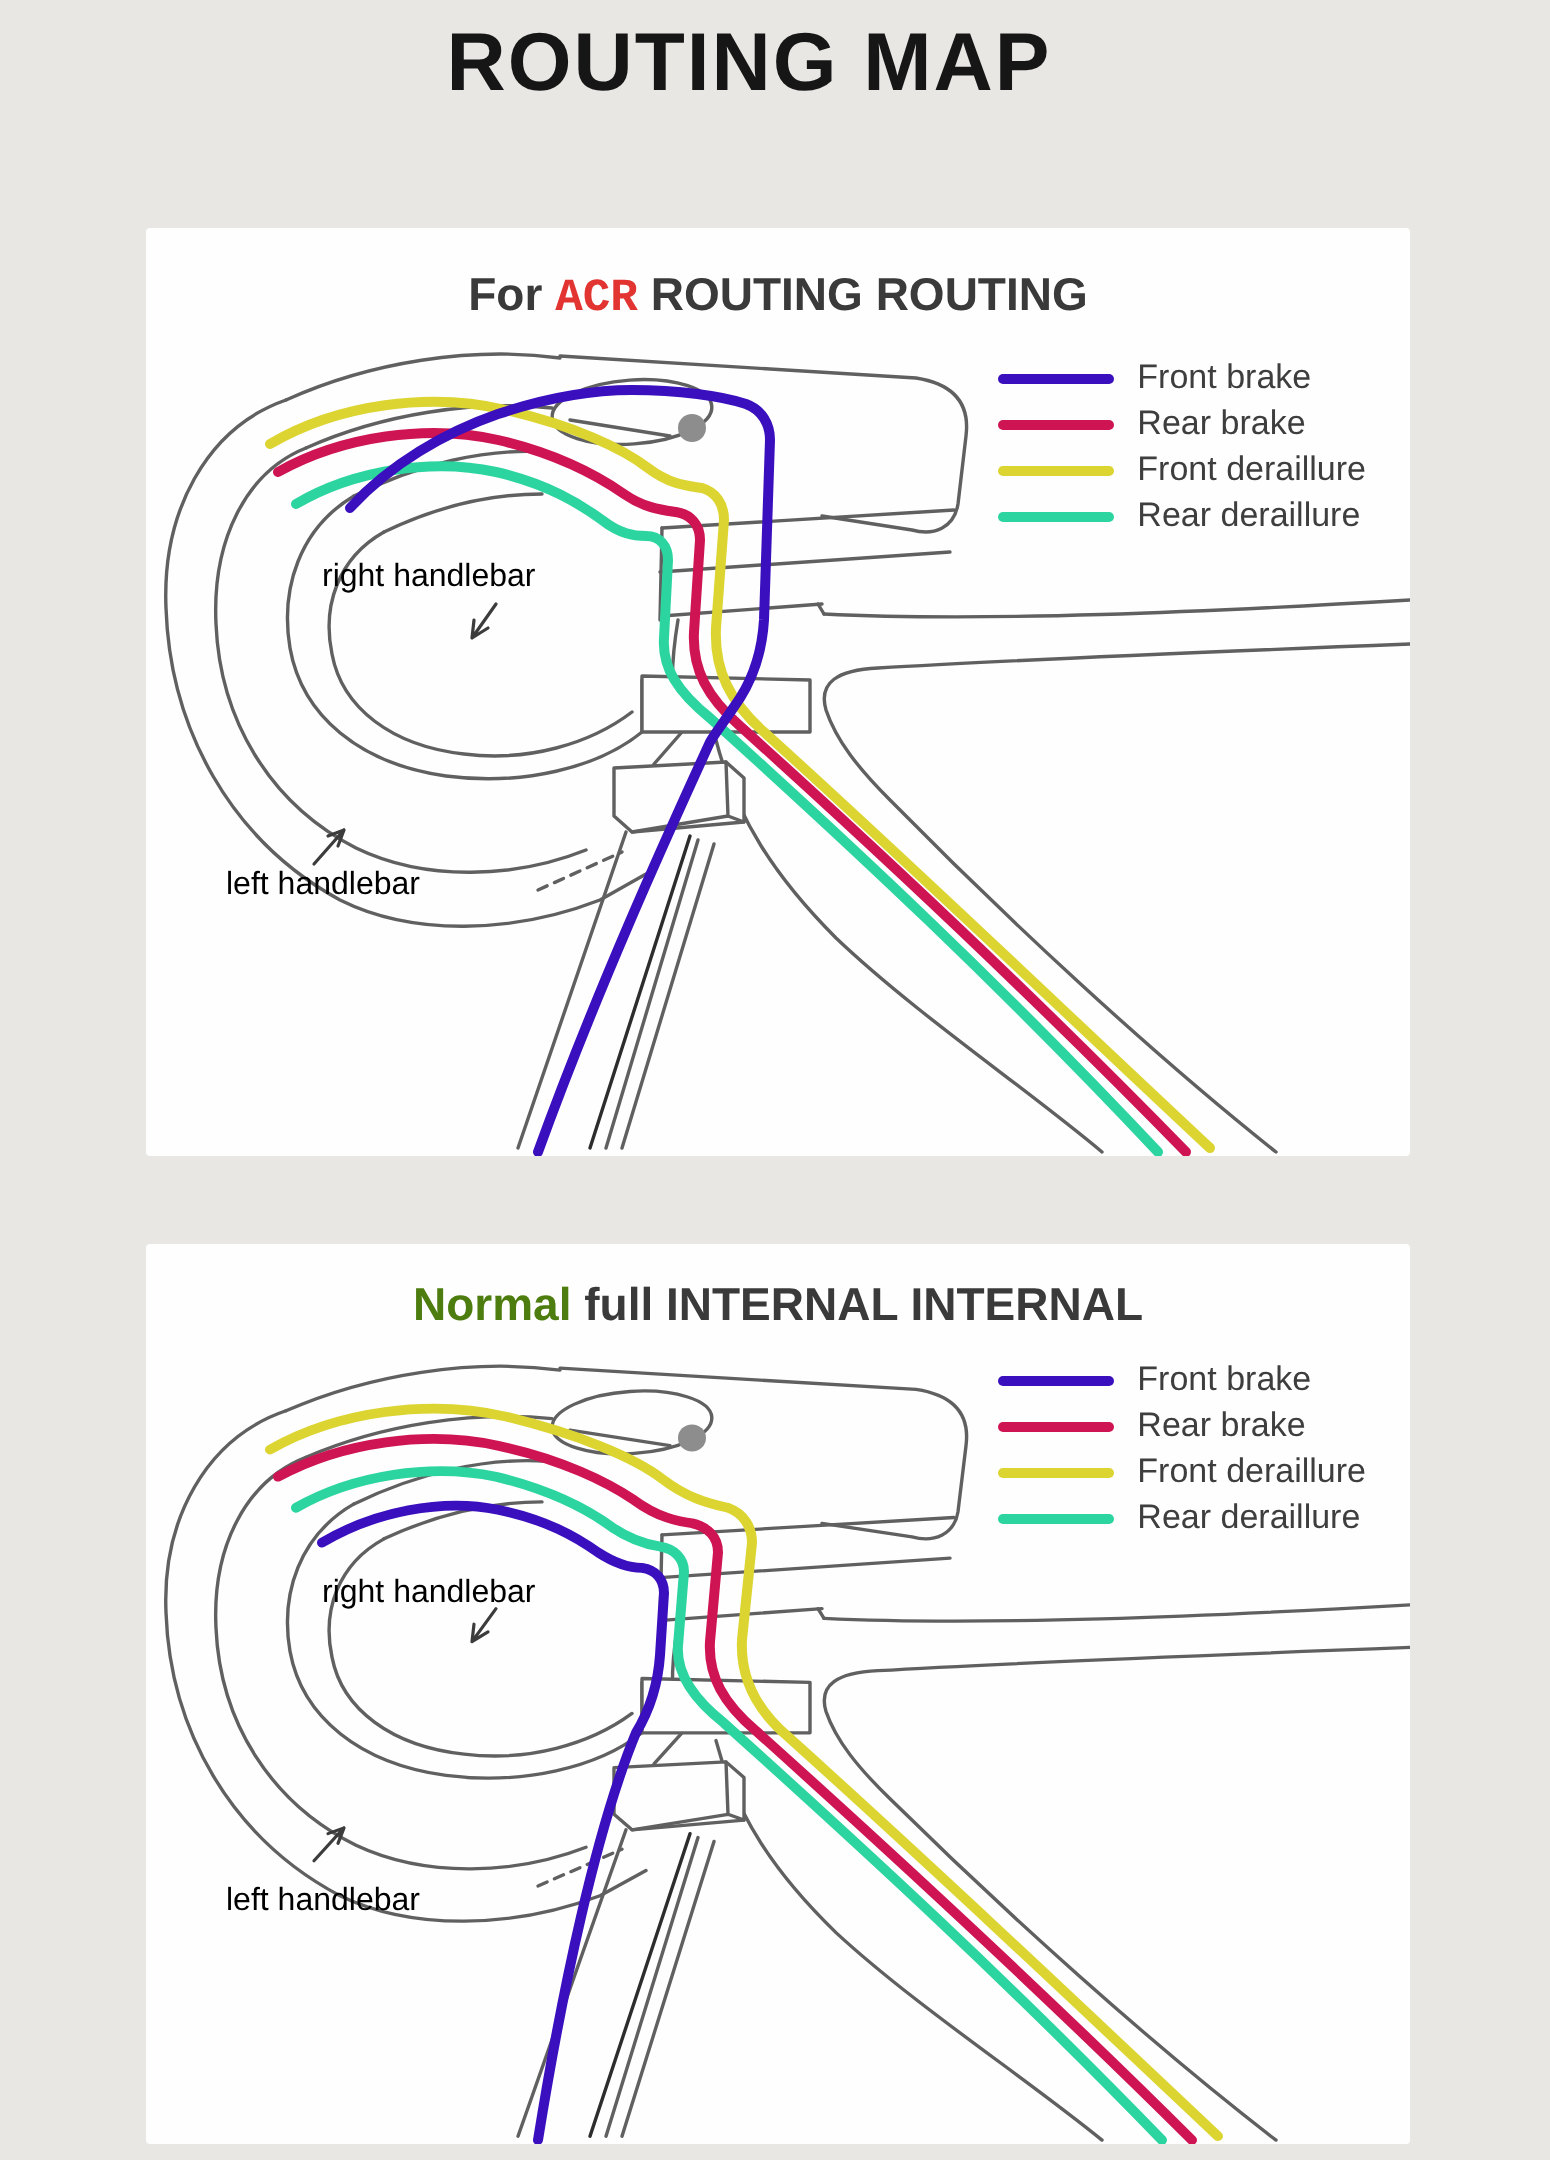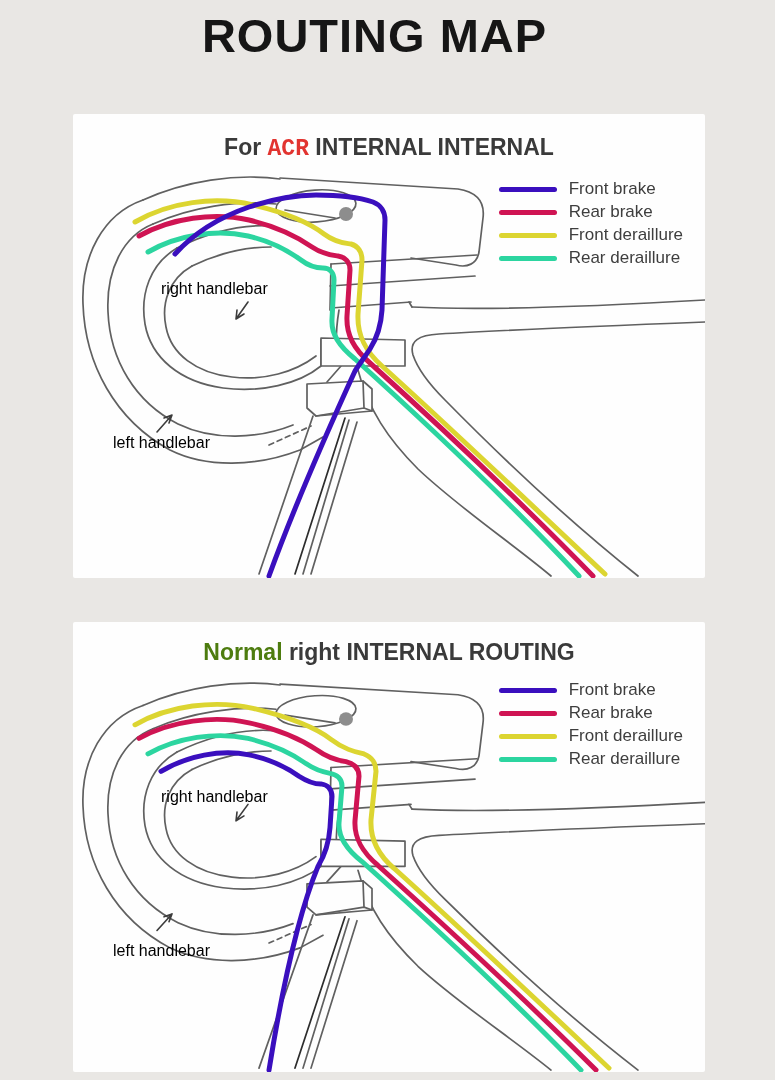--- a/index.html
+++ b/index.html
@@ -1,19 +1,19 @@
 <!DOCTYPE html>
 <html><head>
 <meta charset="utf-8">
 <style>
   html,body{margin:0;padding:0;}
   body{font-family:"Liberation Sans","DejaVu Sans",sans-serif;}
   .stage{position:relative;width:775px;height:1080px;background:#e9e7e4;overflow:hidden;}
   .main-title{position:absolute;top:8px;left:0;width:749px;text-align:center;
-    font-size:47px;font-weight:800;letter-spacing:1px;color:#161616;}
+    font-size:41px;font-weight:800;letter-spacing:1px;color:#161616;}
   .panel{position:absolute;left:73px;width:632px;background:#fefefe;border-radius:2px;}
   .panel-1{top:114px;height:464px;}
   .panel-2{top:622px;height:450px;}
   .panel-title{position:absolute;top:0;left:0;width:100%;text-align:center;
     font-size:23px;font-weight:600;color:#3a3a3a;}
   .panel-1 .panel-title{top:20px;}
   .panel-2 .panel-title{top:17px;}
   .panel-title .red{font-weight:600;}
   .legend{position:absolute;right:22px;}
   .panel-1 .legend{top:66px;}
@@ -95,21 +95,21 @@
       <use href="#bike-frame"></use>
       <g fill="none" stroke-width="5" stroke-linecap="round">
         <path d="M 75,138 C 104,121 143,115 175,122 C 201,128 217,138 228,146 C 237,153 244,154 250,154 C 257,154 261,159 261,166 L 259,205 C 258,220 266,232 282,245 C 353,309 428,379 506,462" stroke="#2cd5a0"></path>
         <path d="M 66,122 C 98,104 141,98 176,106 C 206,113 226,124 239,133 C 249,140 258,141 265,142 C 272,143 277,148 277,156 L 274,202 C 273,221 281,235 297,249 C 368,313 443,383 520,462" stroke="#cf1453"></path>
         <path d="M 62,108 C 96,88 142,82 180,91 C 214,99 238,110 251,120 C 263,129 272,129 278,130 C 285,132 289,138 289,146 L 285,200 C 284,221 292,237 309,252 C 380,316 455,388 532,460" stroke="#dcd531"></path>
         <path d="M 102,140 C 122,118 150,102 176,93 C 200,85 222,81 243,81 C 266,81 288,84 300,88 C 308,91 312,98 312,106 L 309,196 C 308,212 304,224 297,235 C 289,247 285,252 282,257 C 260,305 225,382 196,462" stroke="#3a0fbe"></path>
       </g>
       <use href="#annot-arrows"></use>
     </svg>
     <div class="panel-title">
-      <span>For </span><span class="red" style="color: rgb(226, 52, 48); font-family: Liberation Mono, monospace;">ACR</span><span> INTERNAL INTERNAL</span>
+      <span>For </span><span class="red" style="color: rgb(226, 52, 48); font-family: Liberation Mono, monospace;">ACR</span><span> ROUTING ROUTING</span>
     </div>
     <div class="legend">
       <div class="legend-row">
         <div class="legend-swatch" style="background-color: rgb(58, 15, 190);"></div>
         <div class="legend-label">Front brake</div>
       </div>
       <div class="legend-row">
         <div class="legend-swatch" style="background-color: rgb(207, 20, 83);"></div>
         <div class="legend-label">Rear brake</div>
       </div>
@@ -131,21 +131,21 @@
       <use href="#bike-frame"></use>
       <g fill="none" stroke-width="5" stroke-linecap="round">
         <path d="M 88,154 C 114,138 148,131 176,137 C 200,142 215,151 226,159 C 235,165 242,167 248,167 C 255,168 259,173 259,180 L 257,212 C 256,227 252,240 245,252 C 225,302 208,385 196,462" stroke="#3a0fbe"></path>
         <path d="M 75,136 C 104,119 143,113 175,120 C 203,127 221,137 233,146 C 243,153 251,155 257,156 C 264,157 269,162 269,169 L 266,207 C 265,221 273,234 289,247 C 358,311 432,381 508,462" stroke="#2cd5a0"></path>
         <path d="M 66,120 C 98,102 141,96 176,104 C 208,111 231,123 244,132 C 256,141 266,143 273,144 C 281,146 286,151 286,159 L 282,205 C 281,223 289,237 305,251 C 374,315 448,385 523,462" stroke="#cf1453"></path>
         <path d="M 62,106 C 96,86 142,80 180,89 C 216,98 244,110 258,121 C 272,132 283,134 291,136 C 299,139 303,146 303,154 L 298,204 C 297,224 305,240 321,254 C 390,318 462,388 536,460" stroke="#dcd531"></path>
       </g>
       <use href="#annot-arrows"></use>
     </svg>
     <div class="panel-title">
-      <span></span><span class="red" style="color: #4d7c0f;">Normal</span><span> right INTERNAL ROUTING</span>
+      <span></span><span class="red" style="color: #4d7c0f;">Normal</span><span> full INTERNAL INTERNAL</span>
     </div>
     <div class="legend">
       <div class="legend-row">
         <div class="legend-swatch" style="background-color: rgb(58, 15, 190);"></div>
         <div class="legend-label">Front brake</div>
       </div>
       <div class="legend-row">
         <div class="legend-swatch" style="background-color: rgb(207, 20, 83);"></div>
         <div class="legend-label">Rear brake</div>
       </div>

